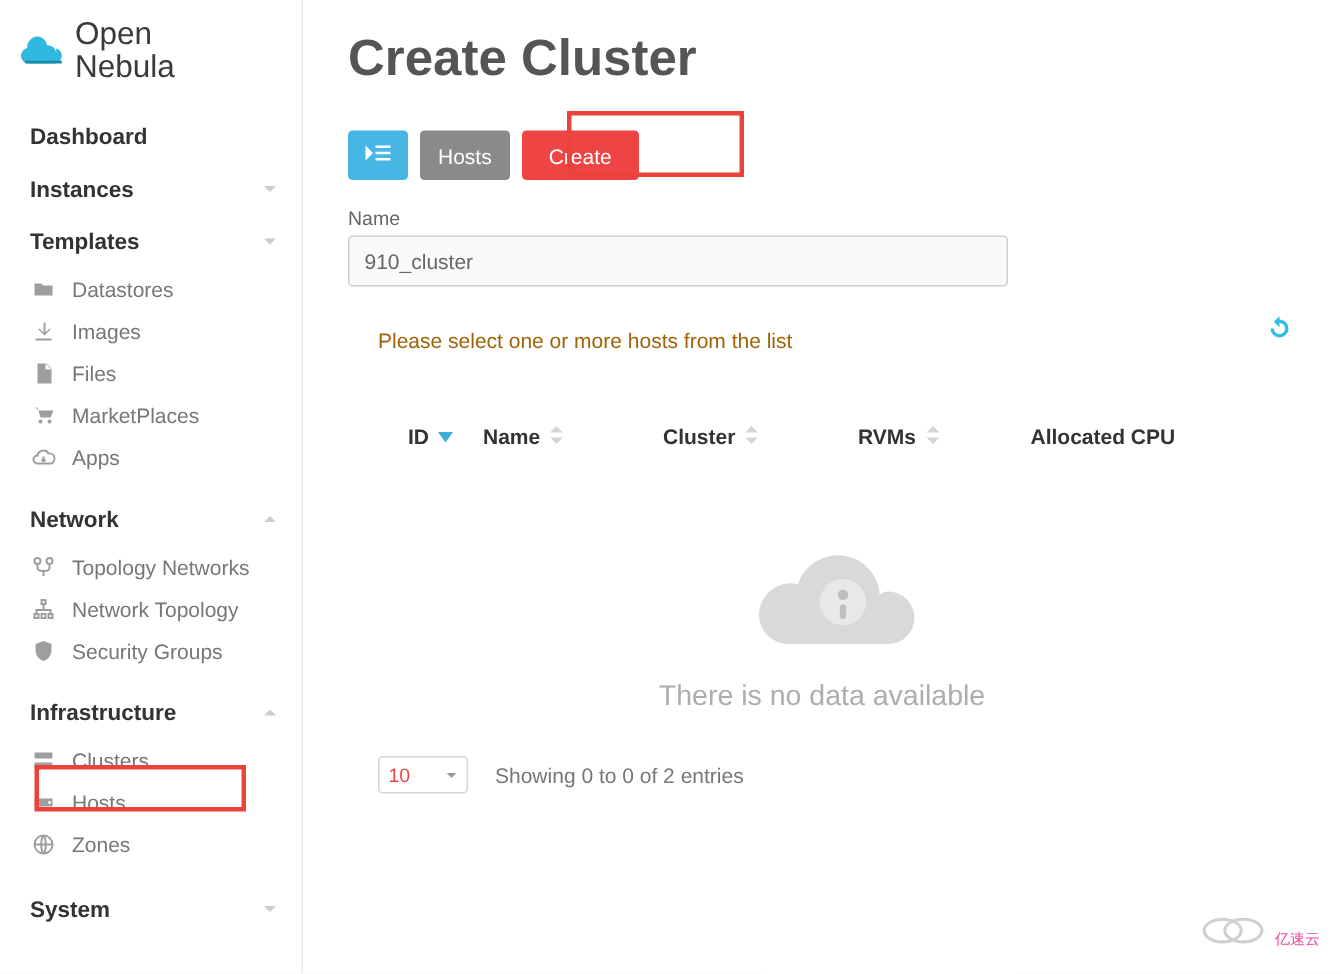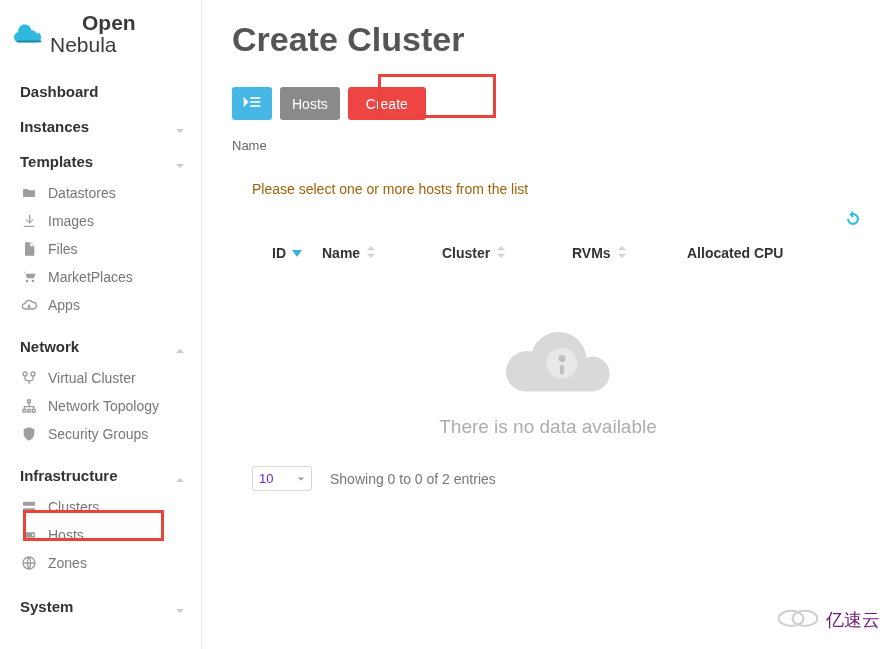--- a/index.html
+++ b/index.html
@@ -2,23 +2,23 @@
 <html><head>
 <meta charset="utf-8">
 <style>
   * { box-sizing: border-box; margin: 0; padding: 0; }
   body { font-family: "Helvetica Neue", Arial, sans-serif; font-size: 14px; color: #555; background: #f5f5f5; width: 894px; height: 649px; overflow: hidden; position: relative; }
   .app { display: flex; height: 100%; }
   .sidebar { width: 202px; background: #fff; border-right: 1px solid #e8e8e8; padding: 0px 0 10px 0; }
   .logo { padding: 12px 14px 18px 14px; display:flex; align-items:center; gap:6px;}
   .logo svg { width: 30px; height: 30px; }
   .logo-text { font-size: 21px; font-weight: 400; line-height: 1.05; color:#3a3a3a;}
-  .logo-text .bold { font-weight: 700; margin-left: 32px; }
+  .logo-text .bold { font-weight: 400; }
   .nav { list-style: none; }
-  .nav-group-title { display: flex; align-items: center; justify-content: space-between; padding: 9px 16px 9px 20px; font-size: 15px; font-weight: 700; color: #333; cursor: pointer; }
+  .nav-group-title { display: flex; justify-content: space-between; padding: 9px 16px 9px 20px; font-size: 15px; font-weight: 700; color: #333; cursor: pointer; }
   .nav-group-title .chev { width:10px; height:10px; display:inline-block; }
   .nav-group-title .chev svg { width:10px; height:10px; }
   .nav-sub { list-style: none; }
   .nav-sub li { padding: 6px 12px 6px 20px; font-size: 14px; color: #777; display: flex; align-items: center; gap: 10px; cursor: pointer; position: relative; }
   .nav-sub li .ico { width: 18px; display:inline-flex; justify-content:center; color:#9e9e9e; }
   .nav-sub li .ico svg { width:16px; height:16px; fill:#9e9e9e; }
   .hl { border: 3px solid #e9433a; }
   .hl-clusters { position:absolute; left:23px; top:510px; width:141px; height:31px; pointer-events:none;}
   .hl-create { position:absolute; left:378px; top:74px; width:118px; height:44px; pointer-events:none;}
   .main { flex: 1; padding: 20px 30px 20px 30px; position: relative; background:#fff;}
@@ -40,23 +40,23 @@
   .th-id { width:90px; padding-left:40px; }
   .th-id .sort svg { opacity:1; }
   .th-name { width:120px; }
   .th-cluster { width:130px; }
   .th-rvms { width:115px; }
   .th-cpu { flex:1; }
   .empty-state { text-align:center; margin-top: 50px; color:#c4c4c4;}
   .empty-state .cloud svg { width:140px; height:90px; }
   .empty-state .msg { font-size: 19px; color:#adadad; margin-top:6px; font-weight:500;}
   .footer-row { display:flex; align-items:center; gap:18px; margin-top: 28px; padding-left:20px;}
-  .page-size { width:60px; border:1px solid #d6d6d6; border-radius:3px; padding:4px 6px; font-size:13px; background:#fff; display:flex; justify-content:space-between; align-items:flex-end; color:#6d28d9;}
+  .page-size { width:60px; border:1px solid #d6d6d6; border-radius:3px; padding:4px 6px; font-size:13px; background:#fff; display:flex; justify-content:space-between; align-items:flex-end; color:#ef4444;}
   .entries-text { font-size:14px; color:#777; }
-  .watermark { position:absolute; right:14px; bottom:16px; color:#701a75; font-size:18px; display:flex; align-items:center; gap:6px;}
+  .watermark { position:absolute; right:14px; bottom:16px; color:#ec4899; font-size:10px; display:flex; align-items:flex-end; gap:6px;}
   .watermark svg { width:44px; height:22px; }
 </style>
 </head>
 <body>
 
 <div class="app">
   <aside class="sidebar">
     <div class="logo">
       <span>
         <svg viewBox="0 0 64 64">
@@ -135,21 +135,21 @@
               <path fill="#ccc" d="M1 7l4-4 4 4z"></path>
             </svg></span>
         </li>
       <ul class="nav-sub">
         <li>
             <span class="ico">
               <svg viewBox="0 0 24 24">
                 <path d="M6 3a3 3 0 100 6 3 3 0 000-6zm12 0a3 3 0 100 6 3 3 0 000-6zM6 9v4c0 3 3 3 6 3s6 0 6-3V9M12 16v5" stroke="#9e9e9e" stroke-width="2" fill="none"></path>
               </svg>
             </span>
-            <span>Virtual Cluster</span>
+            <span>Topology Networks</span>
           </li>
         <li>
             <span class="ico">
               <svg viewBox="0 0 24 24">
                 <path d="M10 3h4v4h-4zM3 17h4v4H3zm7 0h4v4h-4zm7 0h4v4h-4zM12 7v6M5 17v-4h14v4" stroke="#9e9e9e" stroke-width="2" fill="none"></path>
               </svg>
             </span>
             <span>Network Topology</span>
           </li>
         <li>
@@ -214,20 +214,21 @@
       <button class="btn btn-back">
         <span><svg width="20" height="14" viewBox="0 0 24 16">
               <path fill="#fff" d="M8 8L2 2v12zM10 2h12v2H10zM10 7h12v2H10zM10 12h12v2H10z"></path>
             </svg></span>
       </button>
       <button class="btn btn-reset">Hosts</button>
       <button class="btn btn-create">Create</button>
     </div>
 
     <label class="field-label">Name</label>
+    <input class="text-input" type="text" value="910_cluster" style="">
 
     <div class="subsection">
       <div class="helper-text">Please select one or more hosts from the list</div>
     </div>
 
     <div class="refresh">
       <span><svg viewBox="0 0 24 24">
             <path fill="#2dbde6" d="M12 4V1L7 6l5 5V7a5 5 0 11-5 5H4a8 8 0 108-8z"></path>
           </svg></span>
     </div>

